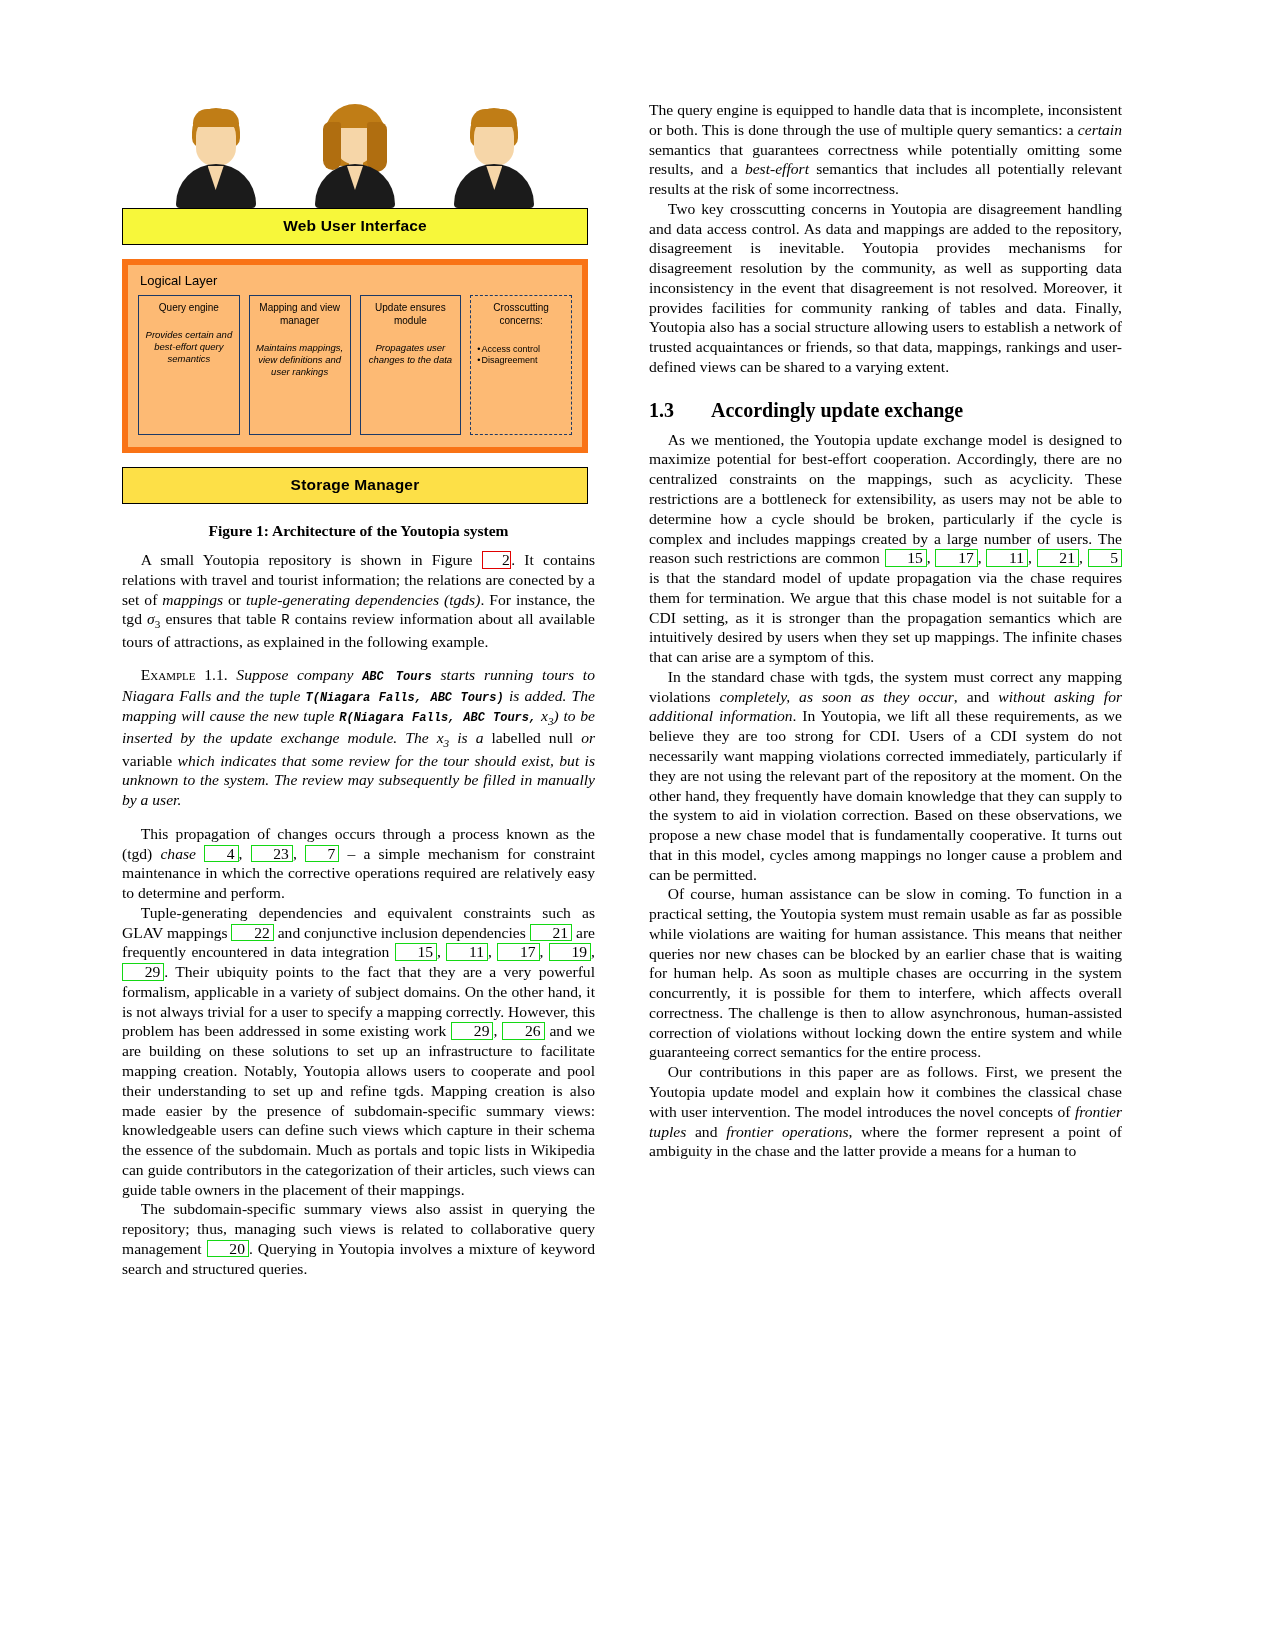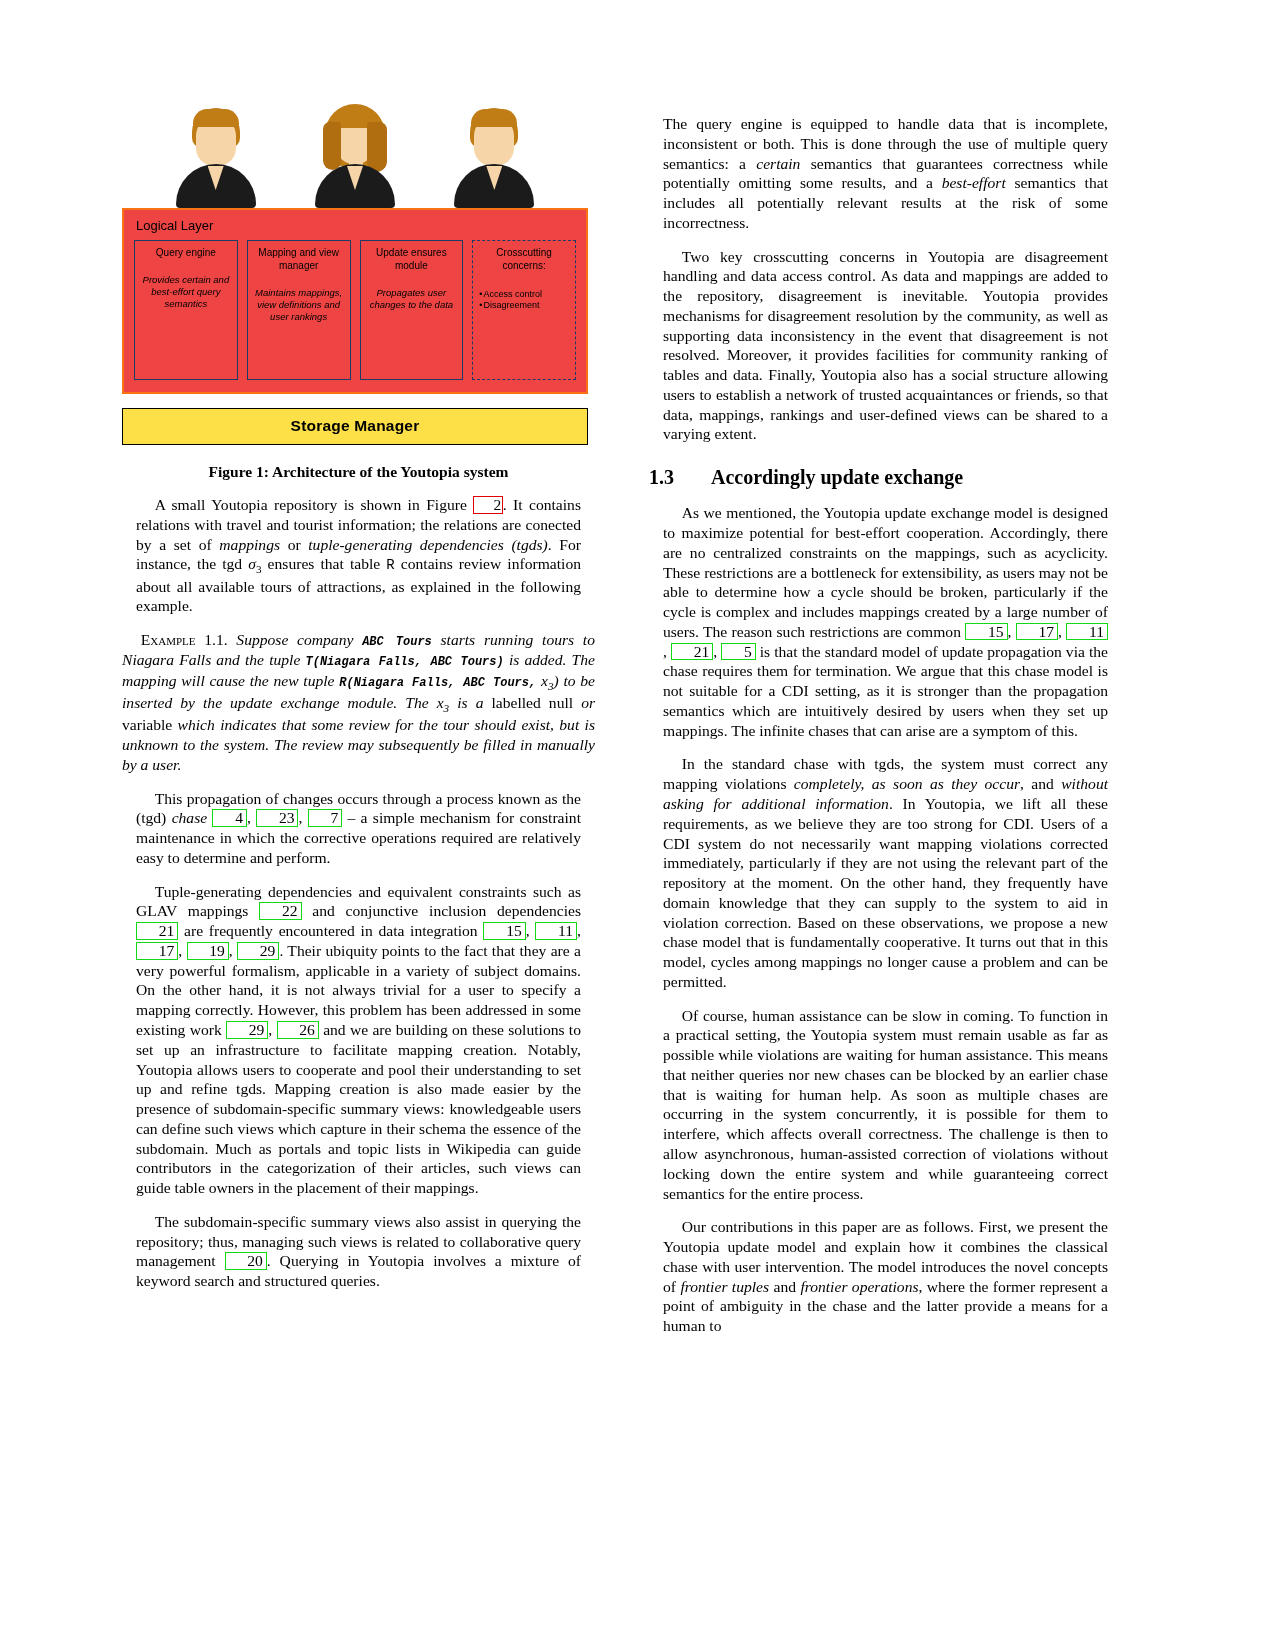--- a/index.html
+++ b/index.html
@@ -156,22 +156,22 @@
     padding: 8px 0 9px 0;
     margin-bottom: 14px;
   }
   .bar-storage {
     background: #fde047;
     padding: 8px 0 9px 0;
     margin-top: 14px;
   }
   .logical {
     box-sizing: border-box;
-    border: 2px solid #f97316;
-    background: #ef4444;
+    border: 6px solid #f97316;
+    background: #fdba74;
     padding: 8px 10px 12px 10px;
   }
   .logical-title {
     font-family: "Liberation Sans", "DejaVu Sans", sans-serif;
     font-size: 13px;
     margin: 0 0 7px 2px;
     text-align: left;
   }
   .modules {
     display: flex;
@@ -213,21 +213,21 @@
 
   .figcaption {
     text-align: center;
     font-weight: bold;
     font-size: 15.5px;
     margin: 18px 0 10px 0;
   }
 
   
   p.body {
-    margin: 14px;
+    margin: 0;
     text-align: justify;
     text-justify: inter-word;
     font-size: 15.6px;
     line-height: 1.268;
     text-indent: 1.2em;
     hyphens: auto;
     -webkit-hyphens: auto;
   }
   p.body.noindent { text-indent: 0; }
   p.example {
@@ -305,20 +305,21 @@
           <div class="avatar male">
             <div class="hair"></div>
             <div class="head"></div>
             <div class="fringe"></div>
             <div class="neck"></div>
             <div class="body"></div>
             <div class="v"></div>
           </div>
         </div>
 
+        <div class="bar bar-web">Web User Interface</div>
 
         <div class="logical">
           <div class="logical-title">Logical Layer</div>
           <div class="modules">
 
             <div class="module">
               <div class="mtitle">Query engine</div>
               <div class="mdesc">Provides certain and best-effort query semantics</div>
             </div>
 

